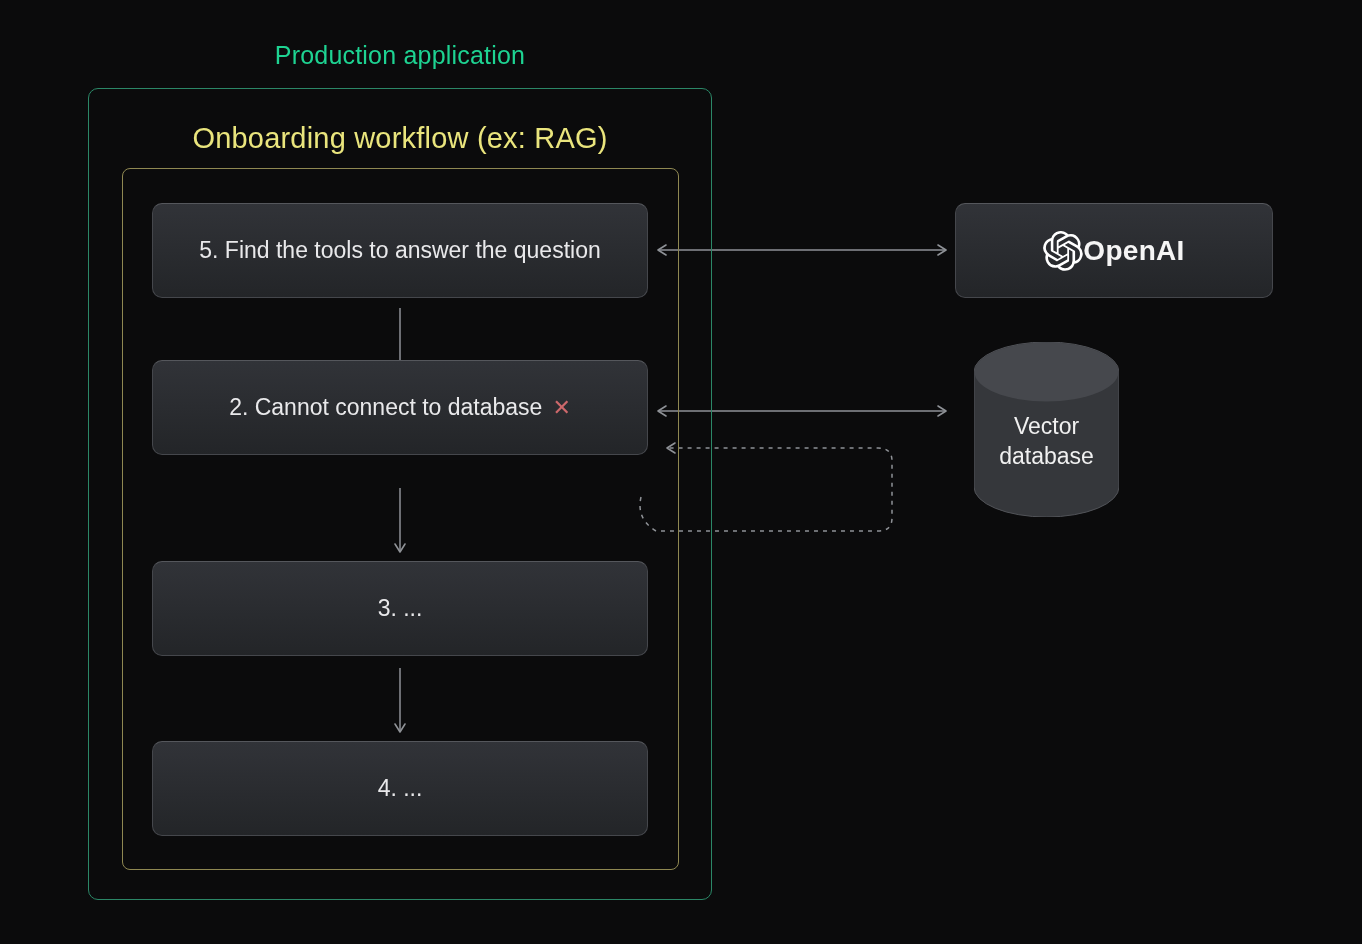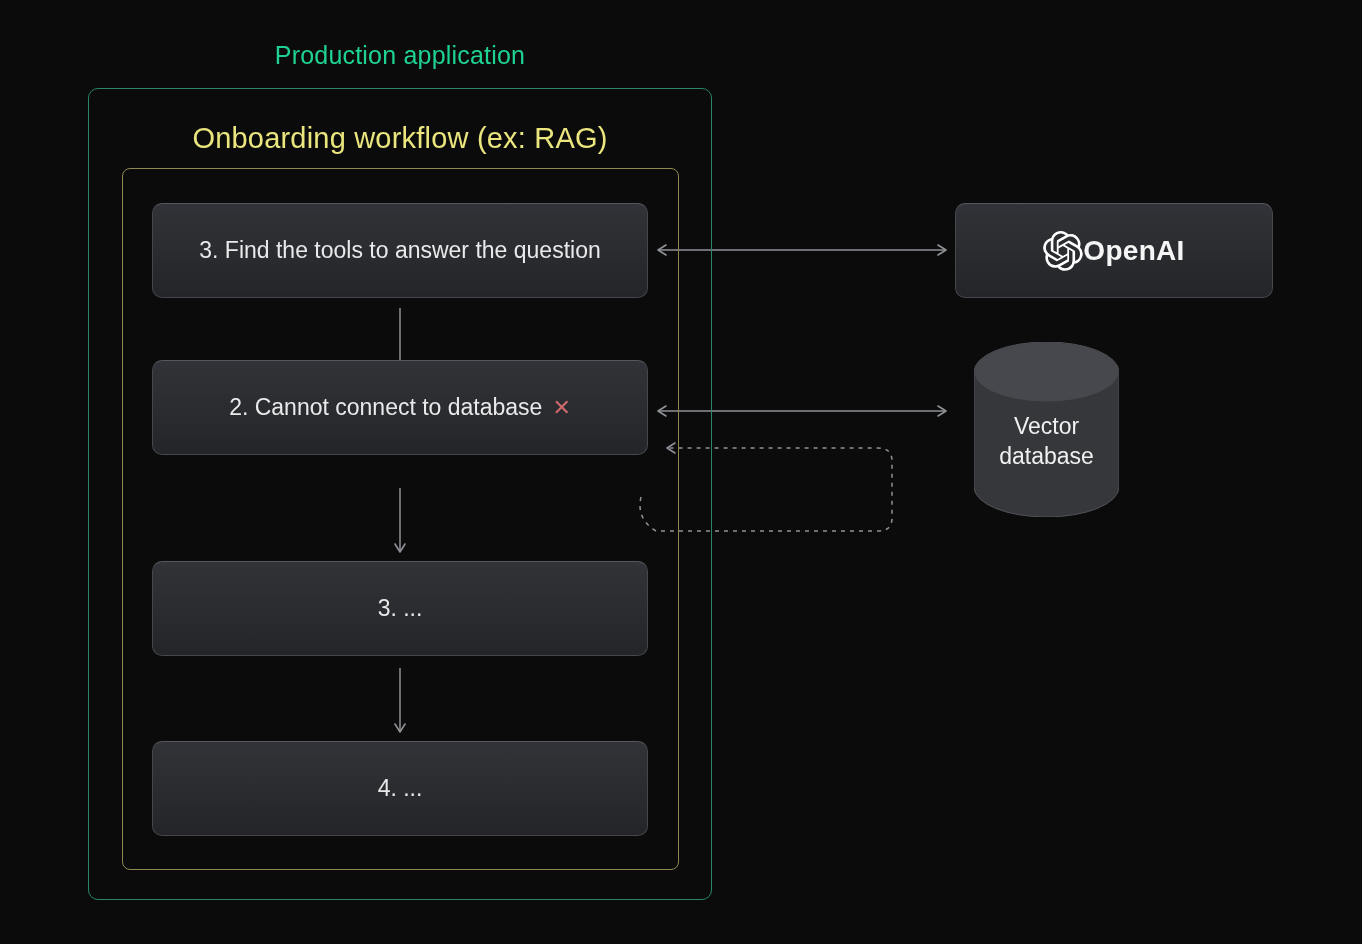--- a/index.html
+++ b/index.html
@@ -69,21 +69,21 @@
     <line class="conn" x1="658" y1="411" x2="946" y2="411" marker-start="url(#ah)" marker-end="url(#ah)"></line>
     <path class="conn-dashed" d="M641,497 Q636,519 656,531 L878,531 Q892,531 892,518 L892,461 Q892,448 878,448 L667,448" marker-end="url(#ah)"></path>
   </svg>
 
   <div class="prod-title">Production application</div>
   <div class="prod-box"></div>
   <div class="wf-title">Onboarding workflow (ex: RAG)</div>
   <div class="wf-box"></div>
 
   <div class="node step step-1">
-    <span>3. Find the tools to answer the question</span>
+    <span>5. Find the tools to answer the question</span>
   </div>
   <div class="node step step-2">
     <span>2. Cannot connect to database</span>
     <span class="err">✕</span>
   </div>
   <div class="node step step-3">
     <span>3. ...</span>
   </div>
   <div class="node step step-4">
     <span>4. ...</span>

